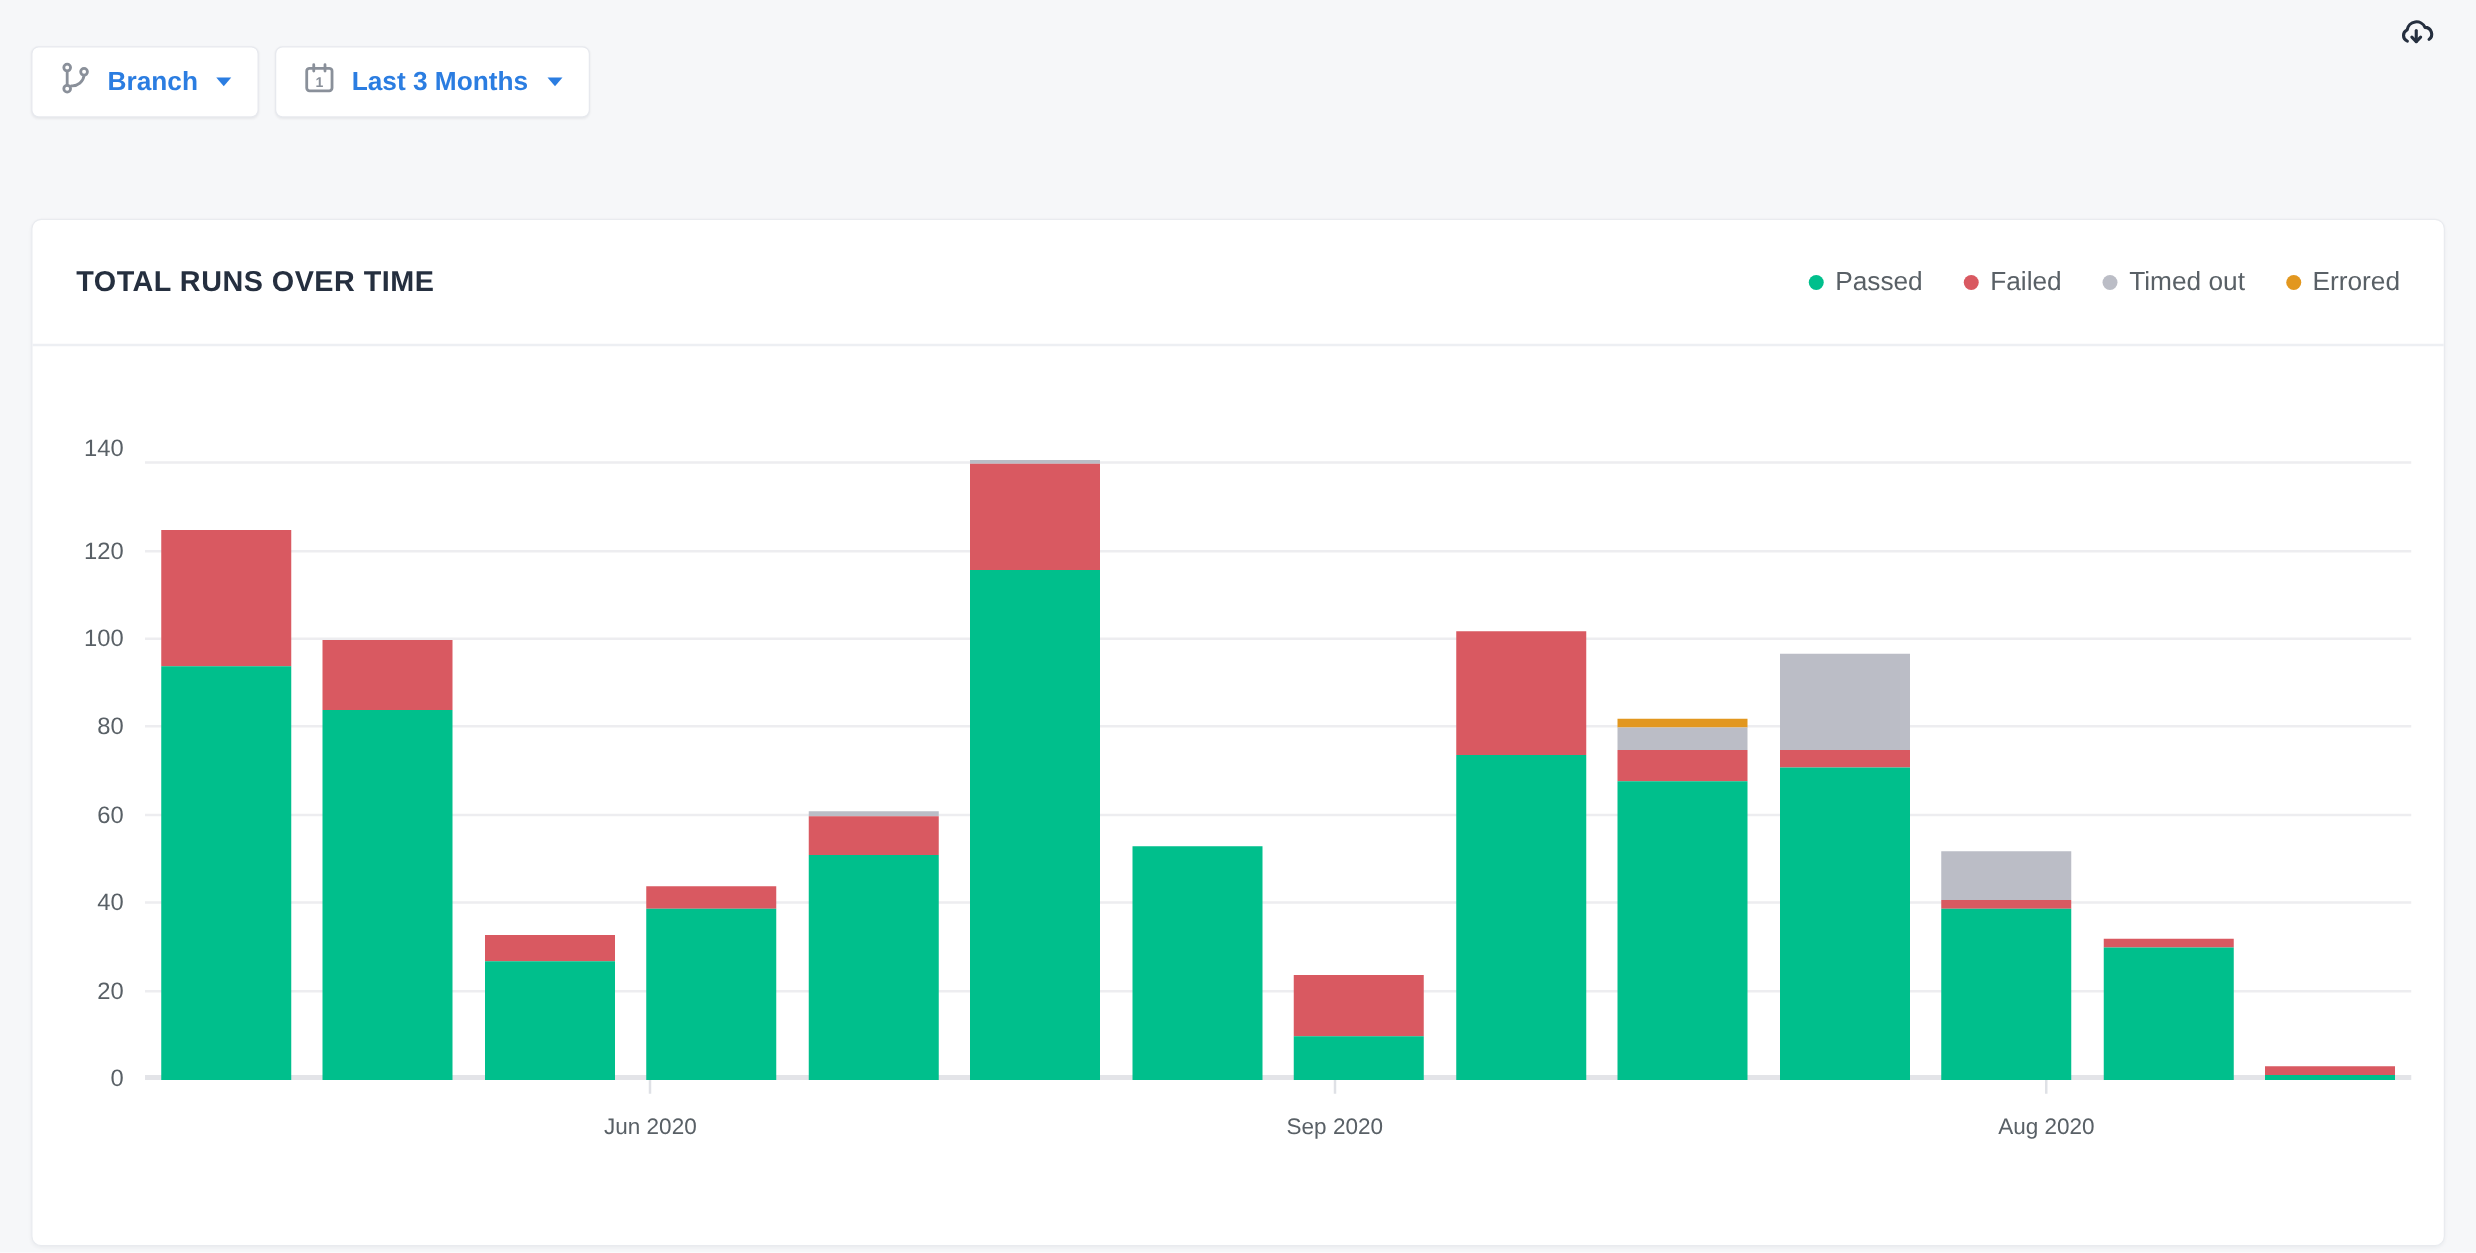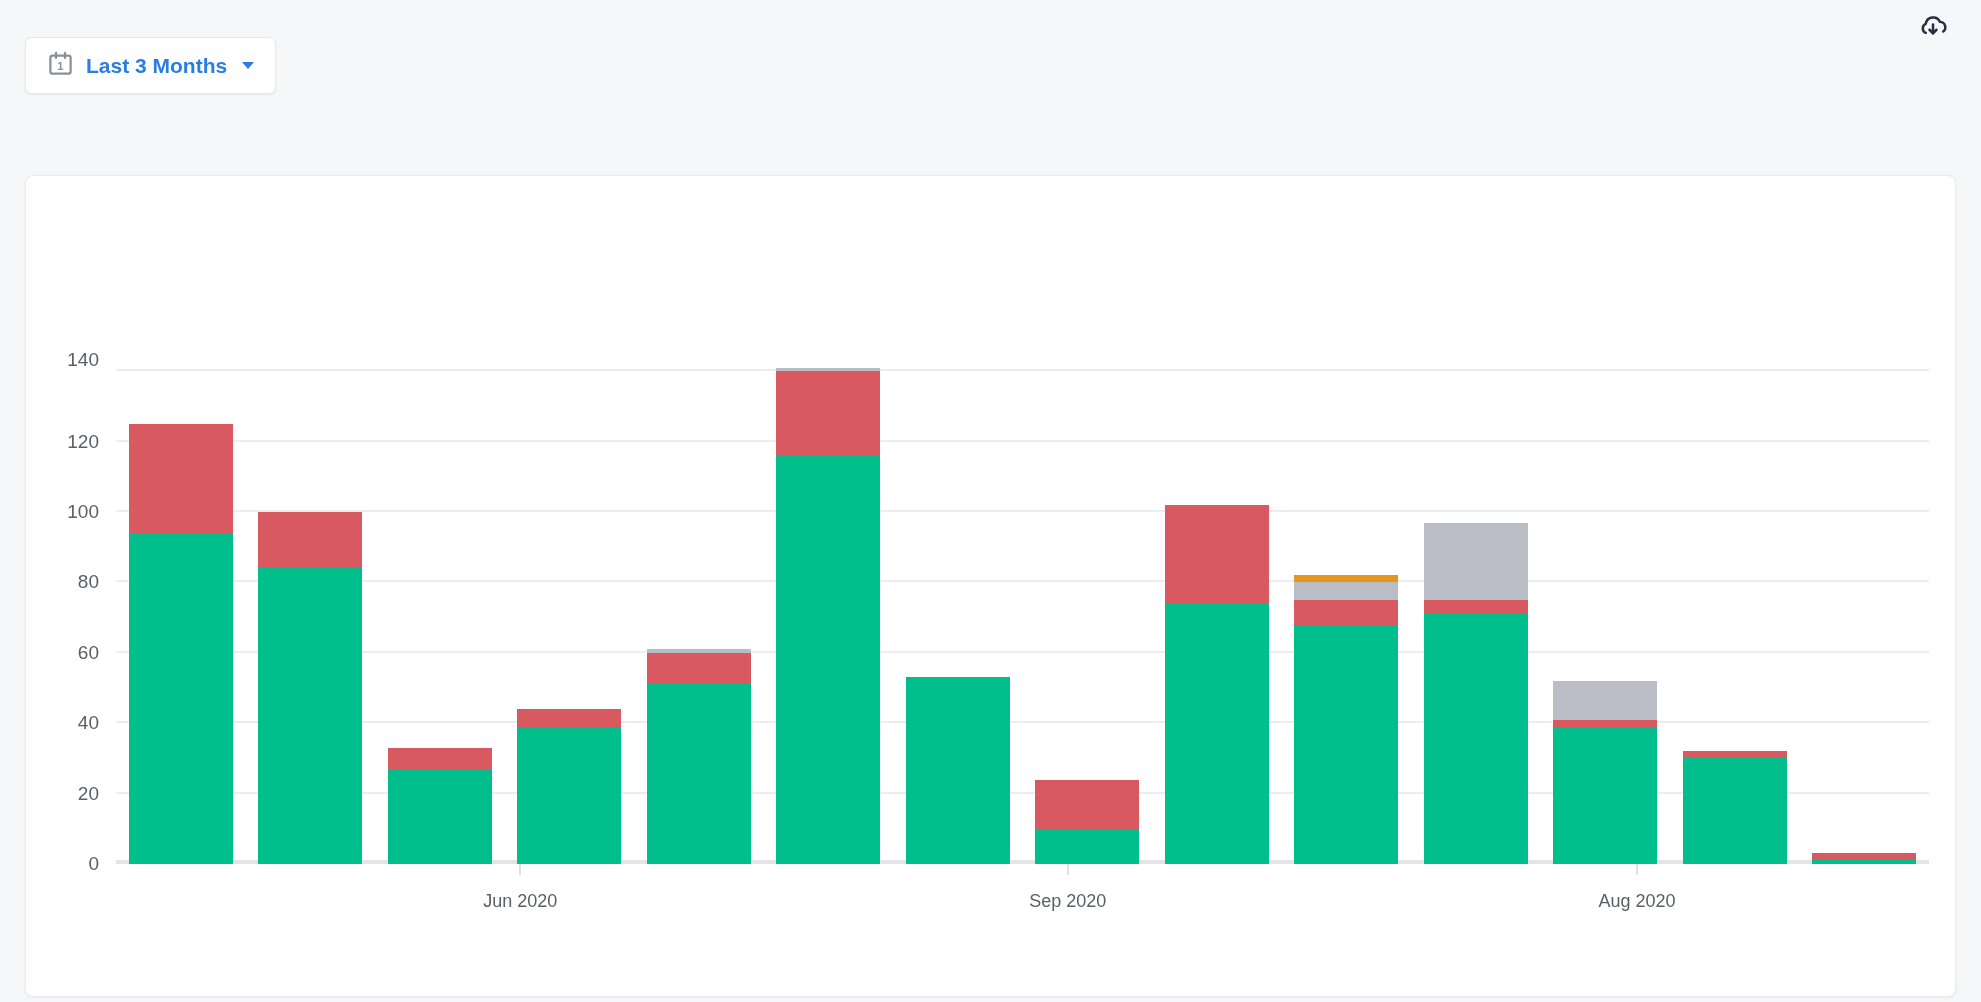--- a/index.html
+++ b/index.html
@@ -88,39 +88,73 @@
     <span>
       <svg viewBox="0 0 24 24" fill="none" stroke="#252f3f" stroke-width="2" stroke-linecap="round" stroke-linejoin="round">
         <path d="M20.2 17.2a4.3 4.3 0 0 0-2.6-7.7 6 6 0 0 0-11.4 1.6 3.9 3.9 0 0 0 .1 7.2"></path>
         <line x1="12" y1="11.5" x2="12" y2="18.5"></line>
         <polyline points="9.2 15.8 12 18.6 14.8 15.8"></polyline>
       </svg>
     </span>
   </button>
 
   <div class="filters">
+    <button class="filter-btn">
+      <span>
+        <svg viewBox="0 0 24 24" fill="none" stroke="#8a909a" stroke-width="2" stroke-linecap="round" stroke-linejoin="round">
+          <line x1="6" y1="7" x2="6" y2="17"></line>
+          <circle cx="6" cy="4.5" r="2.4"></circle>
+          <circle cx="6" cy="19.5" r="2.4"></circle>
+          <circle cx="18" cy="7.5" r="2.4"></circle>
+          <path d="M18 10a8.5 8.5 0 0 1-9 7.5"></path>
+        </svg>
+      </span>
+      <span>Branch</span>
+      <span class="caret"></span>
+    </button>
 
 
     <button class="filter-btn">
       <span>
         <svg viewBox="0 0 24 24" fill="none" stroke="#8a909a" stroke-width="2" stroke-linecap="round" stroke-linejoin="round">
           <rect x="3" y="5" width="18" height="16" rx="2"></rect>
           <line x1="8" y1="2.5" x2="8" y2="7"></line>
           <line x1="16" y1="2.5" x2="16" y2="7"></line>
           <text x="12" y="18" font-size="10" font-weight="bold" fill="#8a909a" stroke="none" text-anchor="middle" font-family="Liberation Sans, sans-serif">1</text>
         </svg>
       </span>
       <span>Last 3 Months</span>
       <span class="caret"></span>
     </button>
 
   </div>
 </div>
 
 <div class="card">
+  <div class="card-header">
+    <div class="card-title">TOTAL RUNS OVER TIME</div>
+    <div class="legend">
+      <div class="legend-item">
+        <span class="legend-dot" style="background: rgb(0, 191, 140);"></span>
+        <span class="legend-label">Passed</span>
+      </div>
+      <div class="legend-item">
+        <span class="legend-dot" style="background: rgb(217, 89, 97);"></span>
+        <span class="legend-label">Failed</span>
+      </div>
+      <div class="legend-item">
+        <span class="legend-dot" style="background: rgb(187, 189, 198);"></span>
+        <span class="legend-label">Timed out</span>
+      </div>
+      <div class="legend-item">
+        <span class="legend-dot" style="background: rgb(226, 151, 31);"></span>
+        <span class="legend-label">Errored</span>
+      </div>
+    </div>
+  </div>
 
   <div class="chart-area" id="plot">
       <div class="gridline zero" style="bottom: 0px;"></div>
       <div class="y-label" style="bottom: 0px;">0</div>
       <div class="gridline" style="bottom: 70.4px;"></div>
       <div class="y-label" style="bottom: 70.4px;">20</div>
       <div class="gridline" style="bottom: 140.8px;"></div>
       <div class="y-label" style="bottom: 140.8px;">40</div>
       <div class="gridline" style="bottom: 211.2px;"></div>
       <div class="y-label" style="bottom: 211.2px;">60</div>

